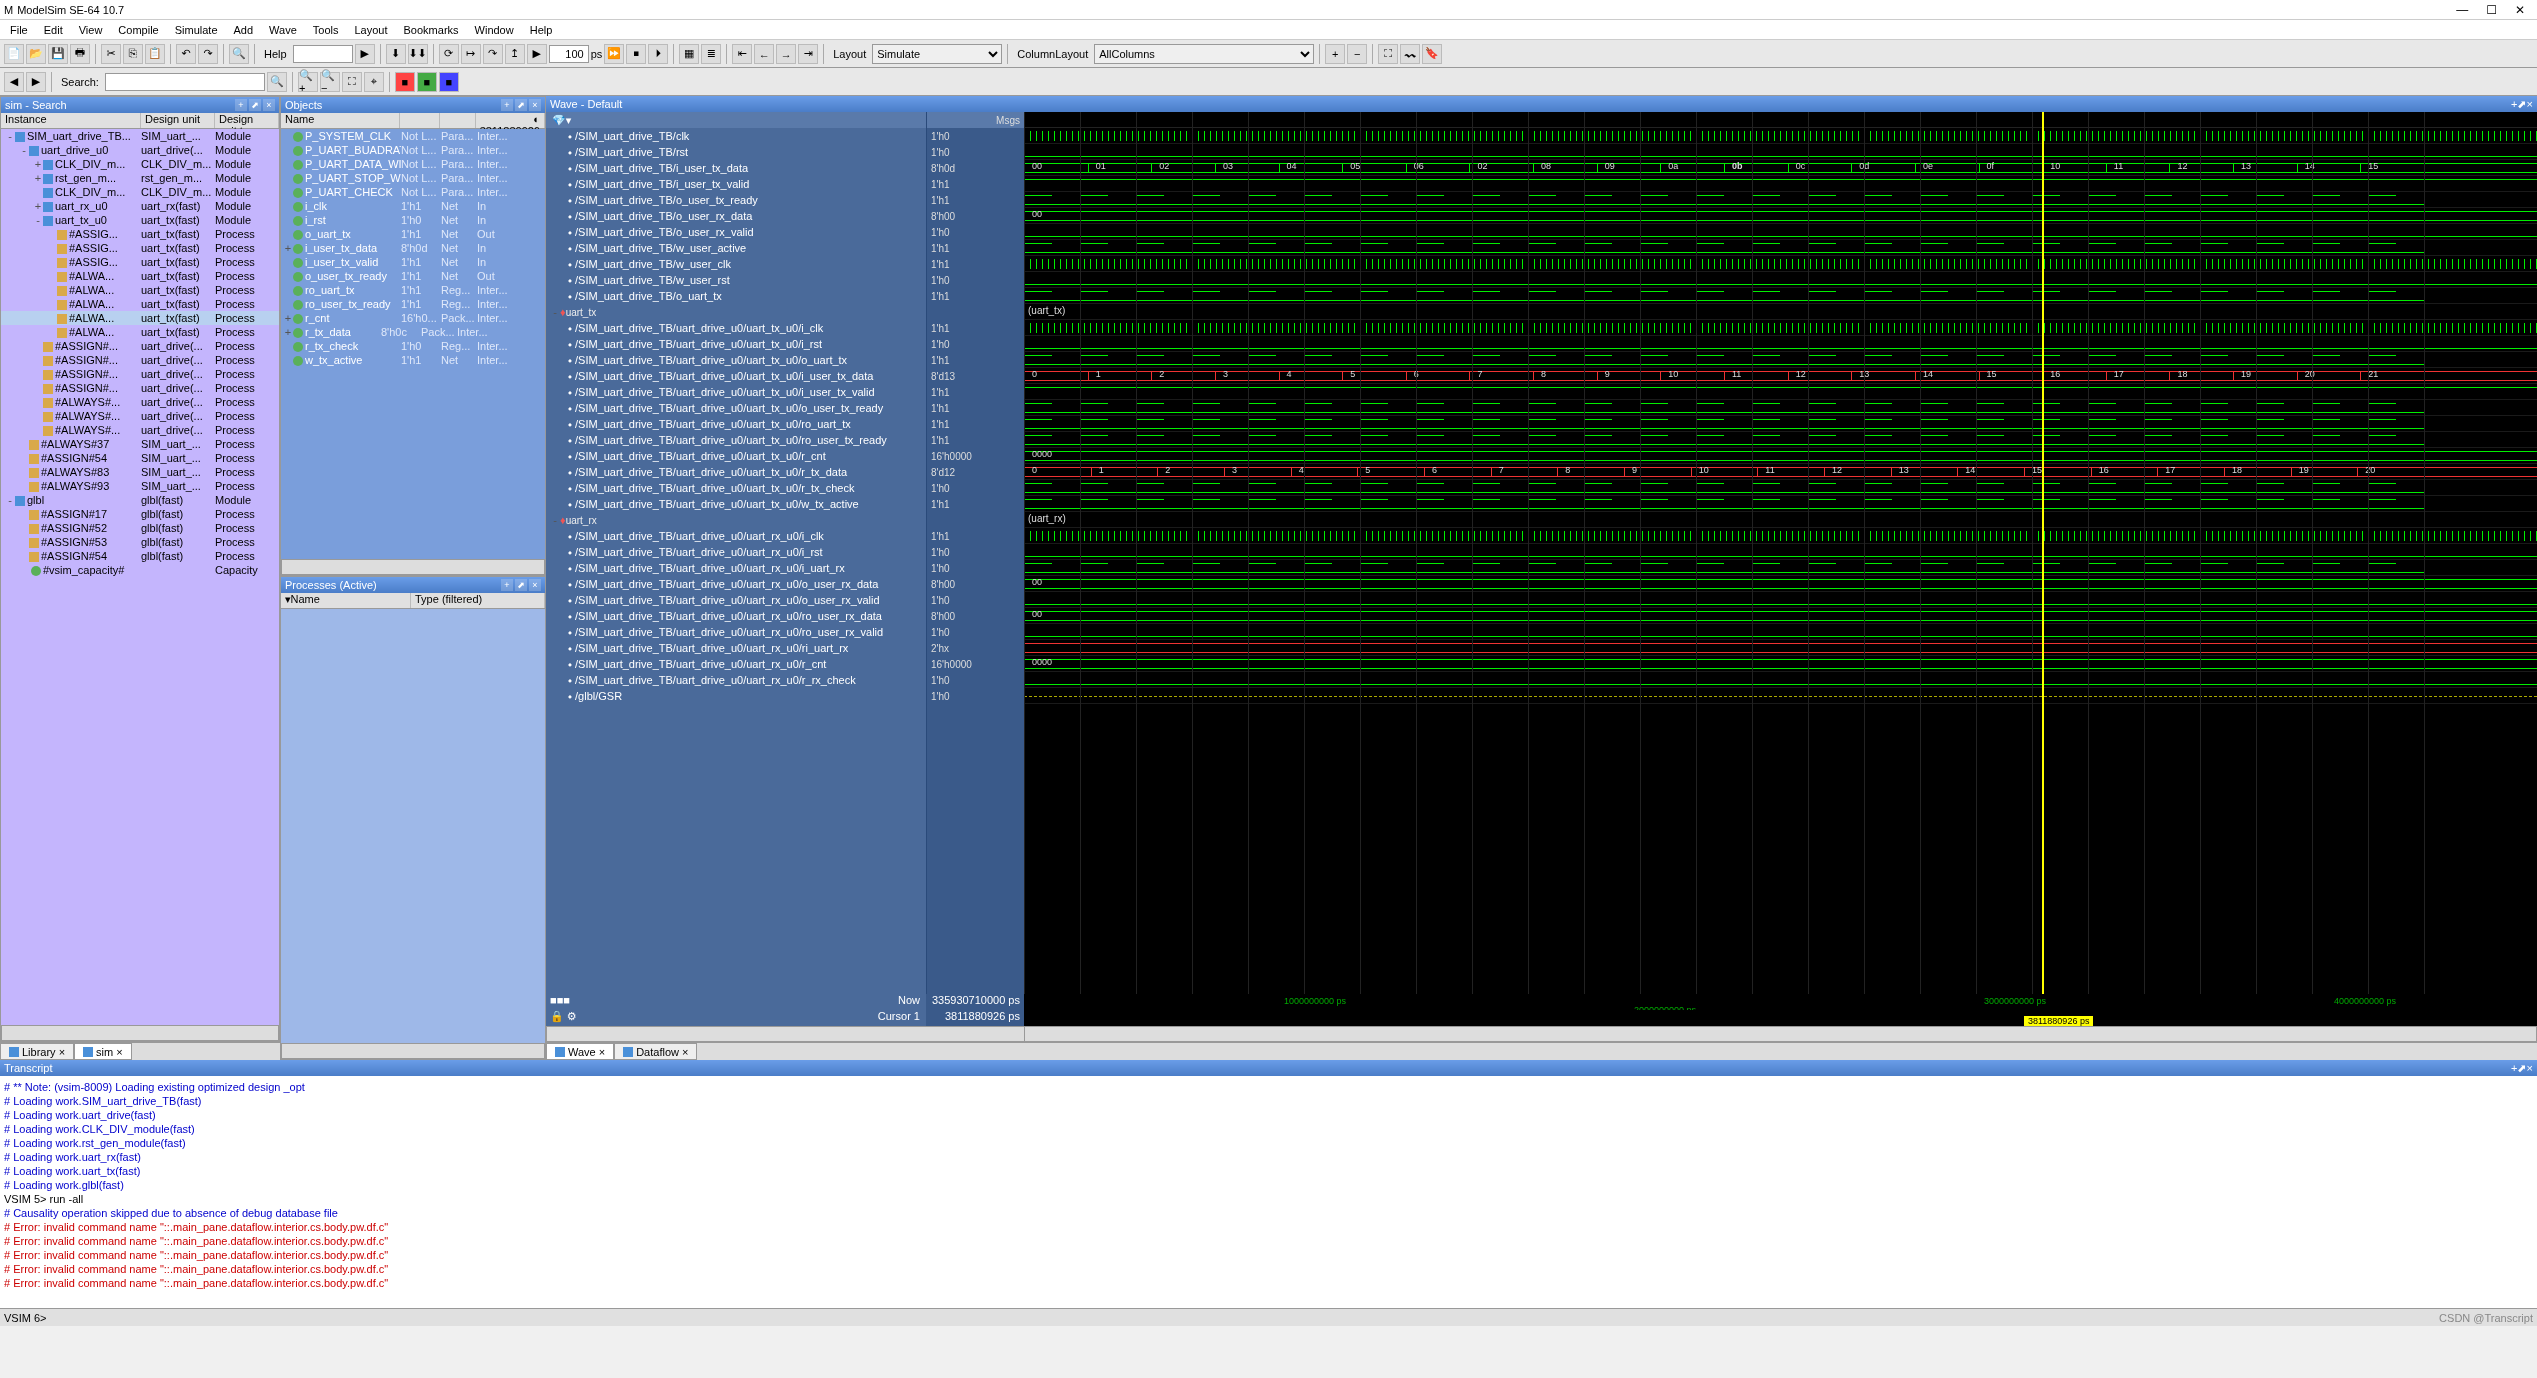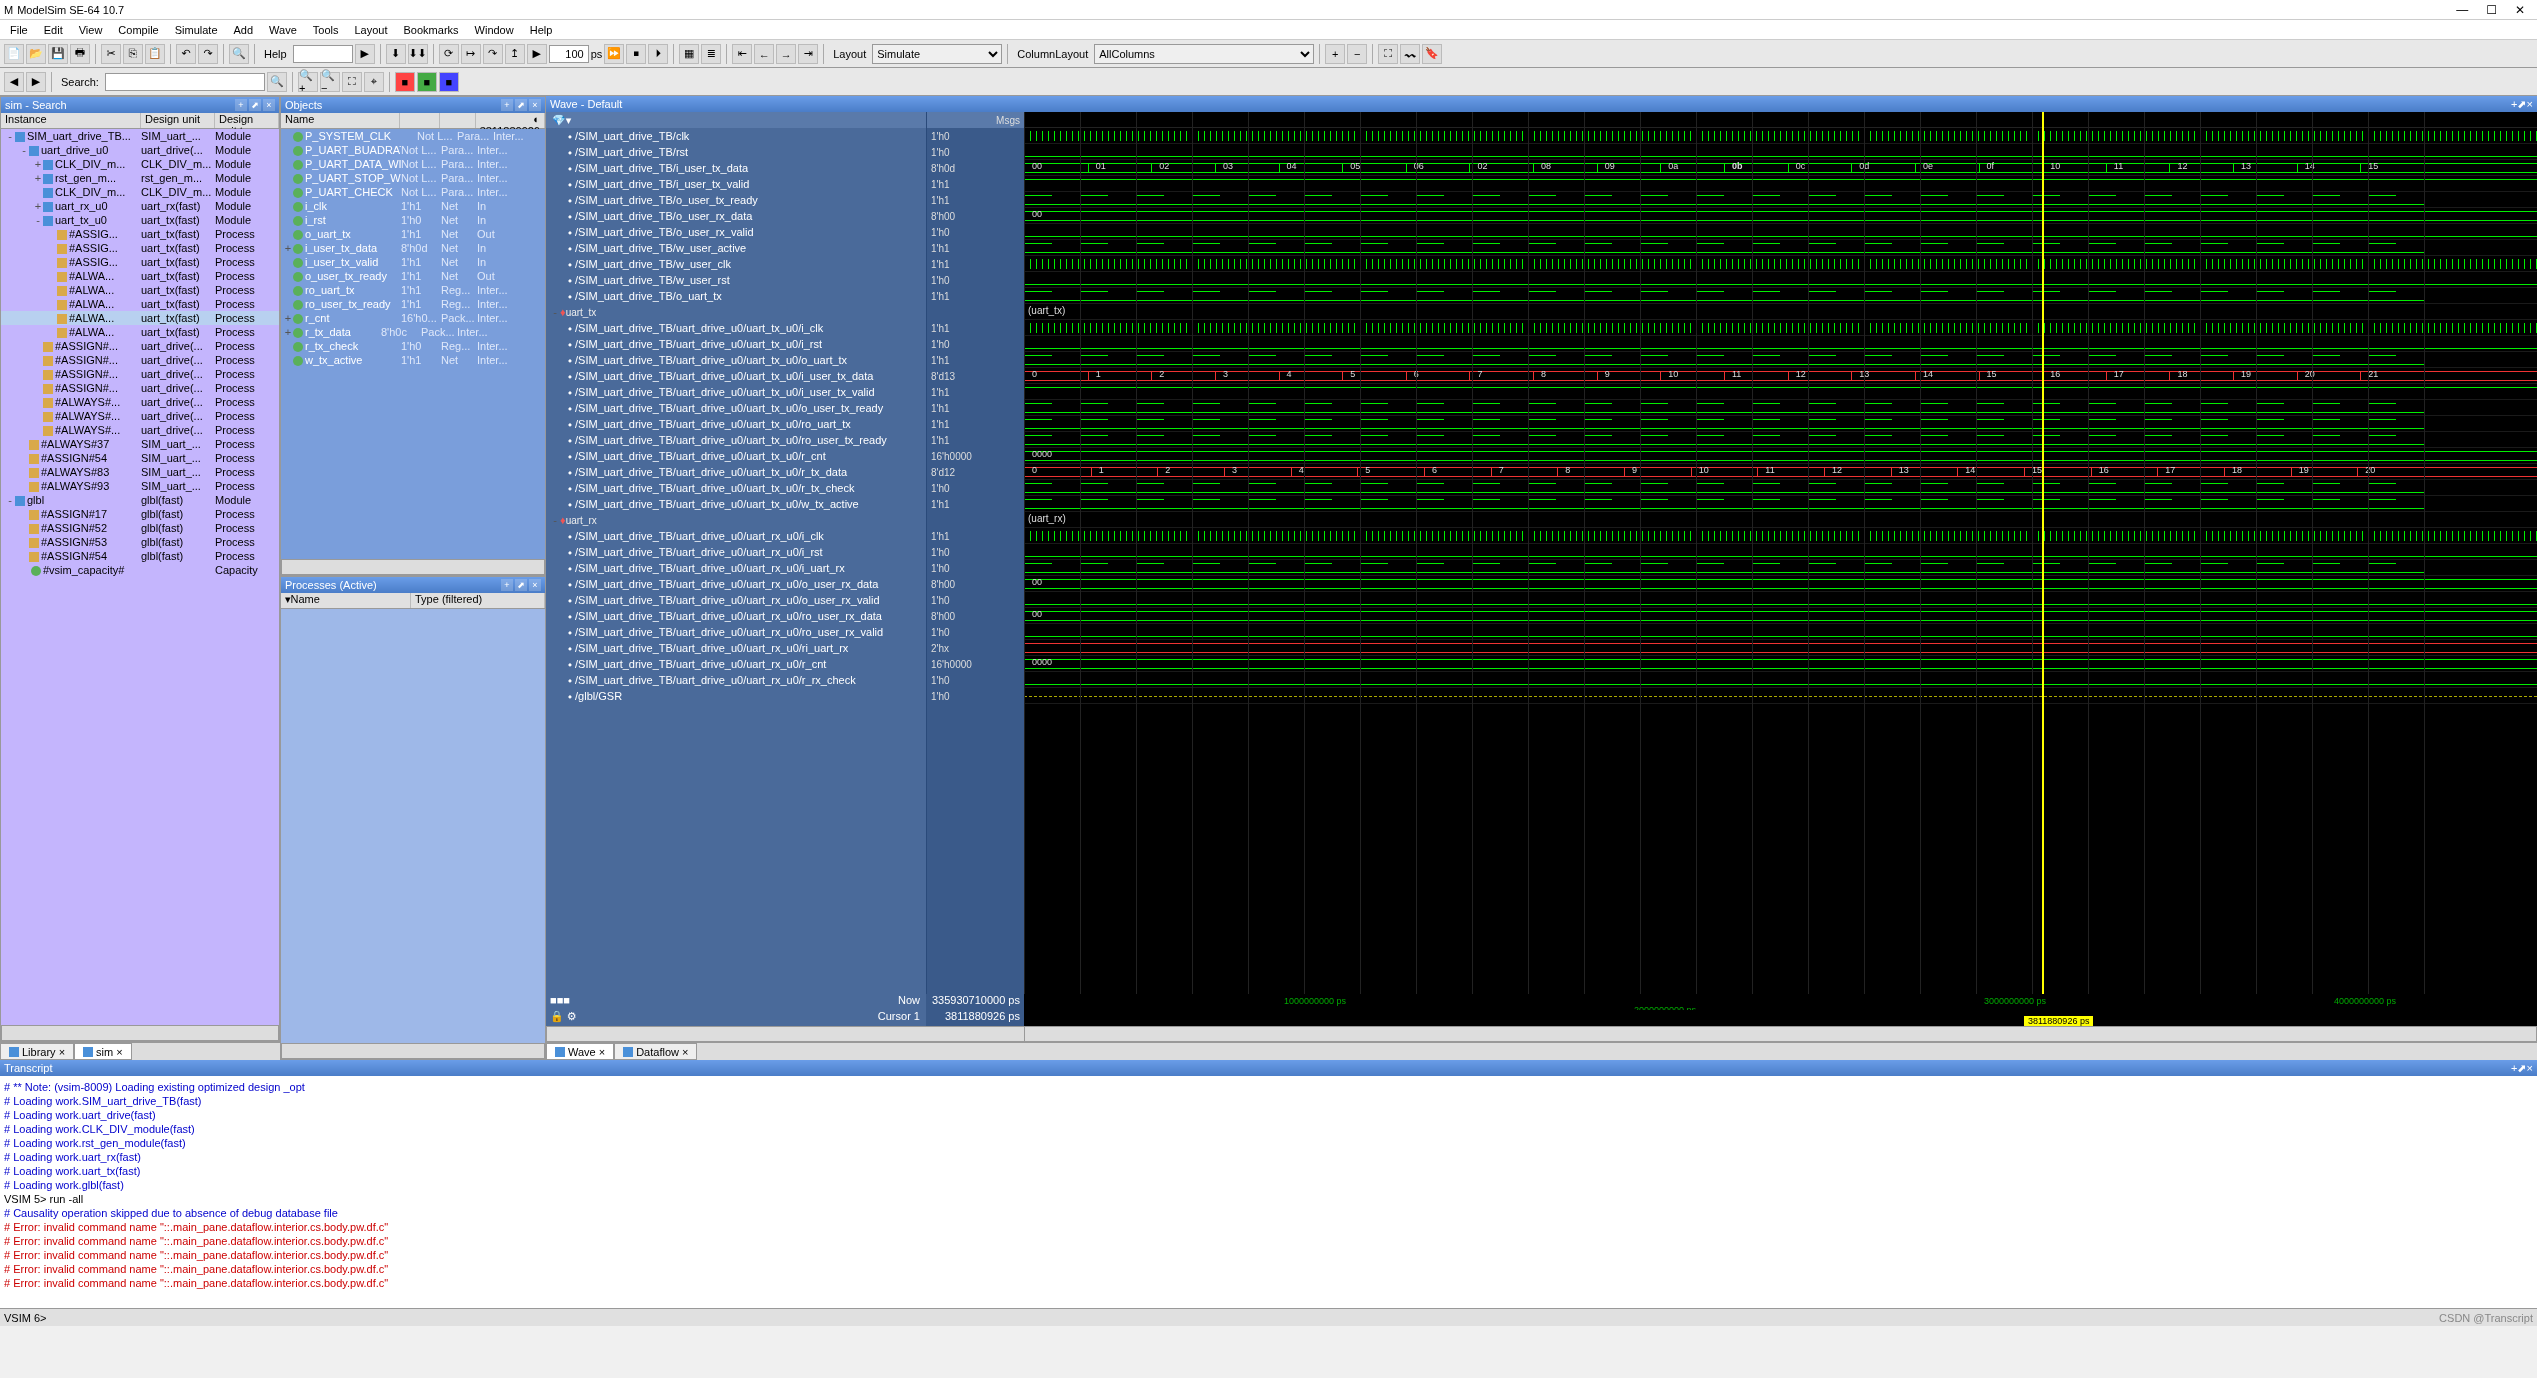--- a/index.html
+++ b/index.html
@@ -382,21 +382,21 @@
           </div>
    </div>
    <div class="col-hdr">
     <div style="width:120px;">Name</div>
     <div style="width:40px;"></div>
     <div style="width:36px;"></div>
     <div style="flex:1;text-align:right;">◐ <span>3811880926 ps</span> ▸</div>
    </div>
    <div class="tree objects" id="obj-tree">
           <div class="tree-row">
-            <div class="c1" style="width:136px;"><span class="exp"> </span><span class="ico ico-sig"></span>P_SYSTEM_CLK</div>
+            <div class="c1" style="width:120px;"><span class="exp"> </span><span class="ico ico-sig"></span>P_SYSTEM_CLK</div>
             <div class="c2" style="width:40px;">Not L...</div>
             <div class="c3" style="width:36px;">Para...</div>
             <div class="c4" style="flex:1;">Inter...</div>
           </div>
           <div class="tree-row">
             <div class="c1" style="width:120px;"><span class="exp"> </span><span class="ico ico-sig"></span>P_UART_BUADRAT...</div>
             <div class="c2" style="width:40px;">Not L...</div>
             <div class="c3" style="width:36px;">Para...</div>
             <div class="c4" style="flex:1;">Inter...</div>
           </div>

